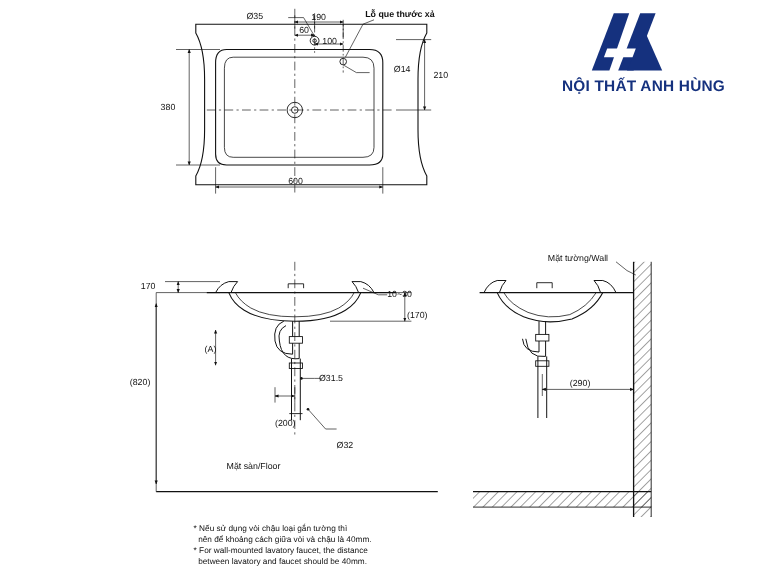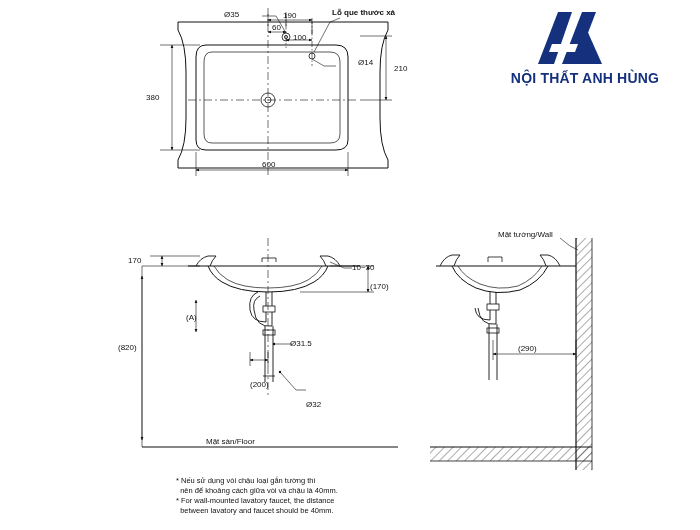--- a/index.html
+++ b/index.html
@@ -215,21 +215,21 @@
   <div class="lbl" style="left:262px;top:160px;">600</div>
 
   <div class="lbl" style="left:128px;top:256px;">170</div>
   <div class="lbl" style="left:352px;top:263px;">10~30</div>
   <div class="lbl" style="left:370px;top:282px;">(170)</div>
   <div class="lbl" style="left:186px;top:313px;">(A)</div>
   <div class="lbl" style="left:290px;top:339px;">Ø31.5</div>
   <div class="lbl" style="left:250px;top:380px;">(200)</div>
   <div class="lbl" style="left:306px;top:400px;">Ø32</div>
   <div class="lbl" style="left:118px;top:343px;">(820)</div>
-  <div class="lbl" style="left:172px;top:437px;padding-left:34px;">Mặt sàn/Floor</div>
+  <div class="lbl" style="left:172px;top:419px;padding-left:34px;">Mặt sàn/Floor</div>
 
   <div class="lbl" style="left:498px;top:230px;">Mặt tường/Wall</div>
   <div class="lbl" style="left:518px;top:344px;">(290)</div>
 
   <div class="note" style="left:176px;top:476px;width:260px;">* Nếu sử dụng vòi chậu loại gắn tường thì
   nên để khoảng cách giữa vòi và chậu là 40mm.
 * For wall-mounted lavatory faucet, the distance
   between lavatory and faucet should be 40mm.</div>
 
   <div class="logo">

